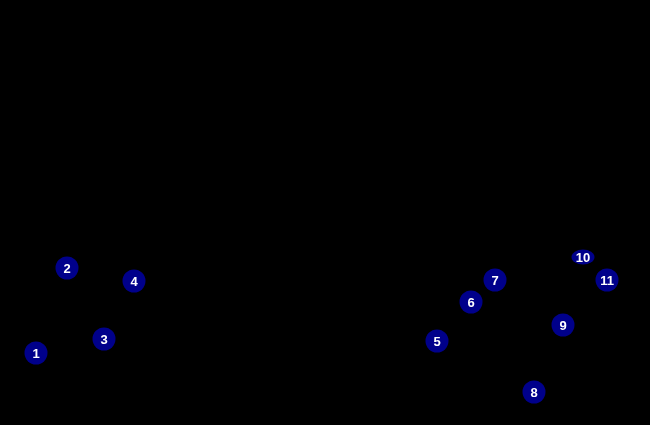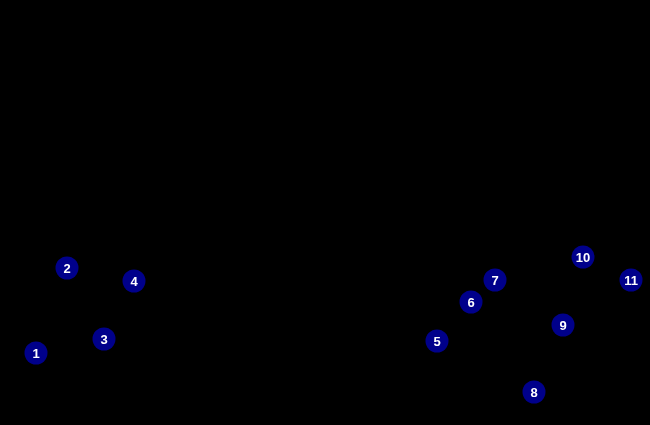--- a/index.html
+++ b/index.html
@@ -62,20 +62,20 @@
       </div>
       <div class="marker" style="left: 495px; top: 280px; width: 23px; height: 23px; background: rgb(0, 0, 139);">
         <span style="color: rgb(255, 255, 255);">7</span>
       </div>
       <div class="marker" style="left: 534px; top: 392px; width: 23px; height: 23px; background: rgb(0, 0, 139);">
         <span style="color: rgb(255, 255, 255);">8</span>
       </div>
       <div class="marker" style="left: 563px; top: 325px; width: 23px; height: 23px; background: rgb(0, 0, 139);">
         <span style="color: rgb(255, 255, 255);">9</span>
       </div>
-      <div class="marker" style="left: 583px; top: 257px; width: 23px; height: 23px; background: rgb(0, 0, 139);">
+      <div class="marker" style="left: 583px; top: 257px; width: 23px; height: 15px; background: rgb(0, 0, 139);">
         <span style="color: rgb(255, 255, 255);">10</span>
       </div>
-      <div class="marker" style="left: 607px; top: 280px; width: 23px; height: 23px; background: rgb(0, 0, 139); margin-left: 24px;">
+      <div class="marker" style="left: 607px; top: 280px; width: 23px; height: 23px; background: rgb(0, 0, 139);">
         <span style="color: rgb(255, 255, 255);">11</span>
       </div>
     </div>
 </div>
 
 </body></html>

